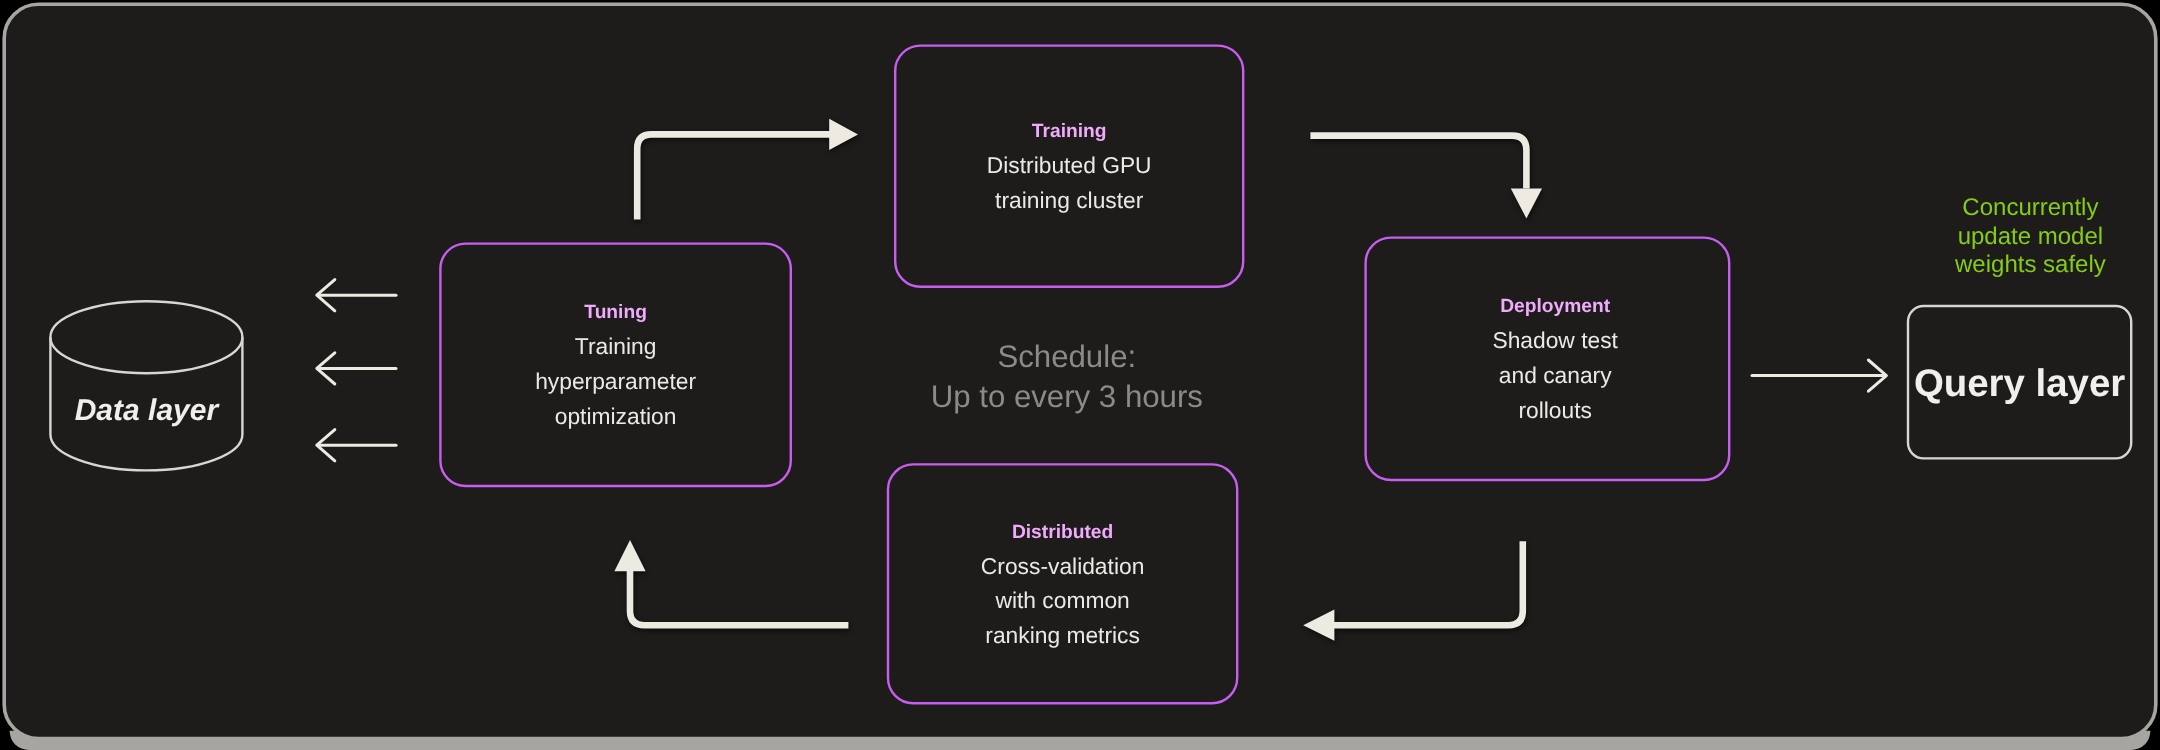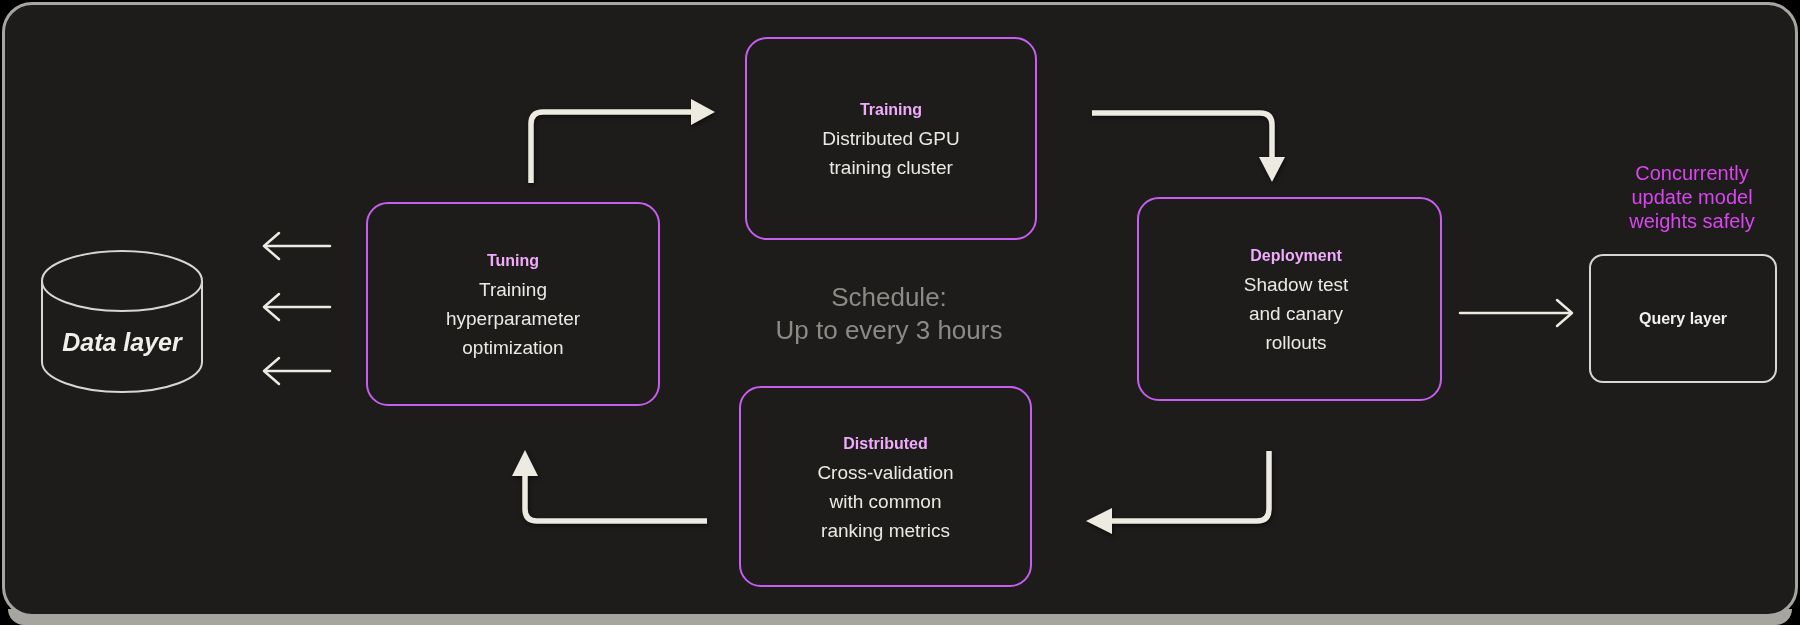--- a/index.html
+++ b/index.html
@@ -14,21 +14,21 @@
   .node{position:absolute;border-radius:22px;display:flex;flex-direction:column;
     align-items:center;justify-content:center;text-align:center;background:#1d1c1a;}
   .node.purple{border:2.5px solid #c75ef0;}
   .node.white{border:2px solid #d8d6d2;border-radius:14px;}
   .node-title{font-weight:700;font-size:16px;line-height:29px;color:#f0abfc;}
   .node-line{font-size:19px;line-height:29px;color:#ece9e4;}
   .plain-label{position:absolute;text-align:center;}
   .bold-white{font-weight:700;font-size:25px;line-height:30px;color:#f1efeb;}
   .muted{color:#8b8a86;}
   .schedule{font-size:26px;line-height:33px;}
-  .concurrent{font-size:20px;line-height:24px;color:#d946ef;}
+  .concurrent{font-size:20px;line-height:24px;color:#84cc16;}
 </style>
 </head>
 <body>
 
 <div class="stage">
   <div class="desk"></div>
   <div class="frame"></div>
 
   <div class="layer">
 
@@ -92,21 +92,21 @@
     </div>
 
     <div class="node purple" style="left:739px;top:386px;width:289px;height:197px;">
       <div class="node-title">Distributed</div>
       <div class="node-line">Cross-validation</div>
       <div class="node-line">with common</div>
       <div class="node-line">ranking metrics</div>
     </div>
 
     <div class="node white" style="left:1589px;top:254px;width:184px;height:125px;">
-      <div class="bold-white" style="font-size:16px;">Query layer</div>
+      <div class="bold-white" style="font-size:32px;">Query layer</div>
     </div>
 
     <div class="plain-label muted schedule" style="left:739px;top:281px;width:300px;">
       <div>Schedule:</div>
       <div>Up to every 3 hours</div>
     </div>
 
     <div class="plain-label concurrent" style="left:1602px;top:161px;width:180px;">
       <div>Concurrently</div>
       <div>update model</div>

